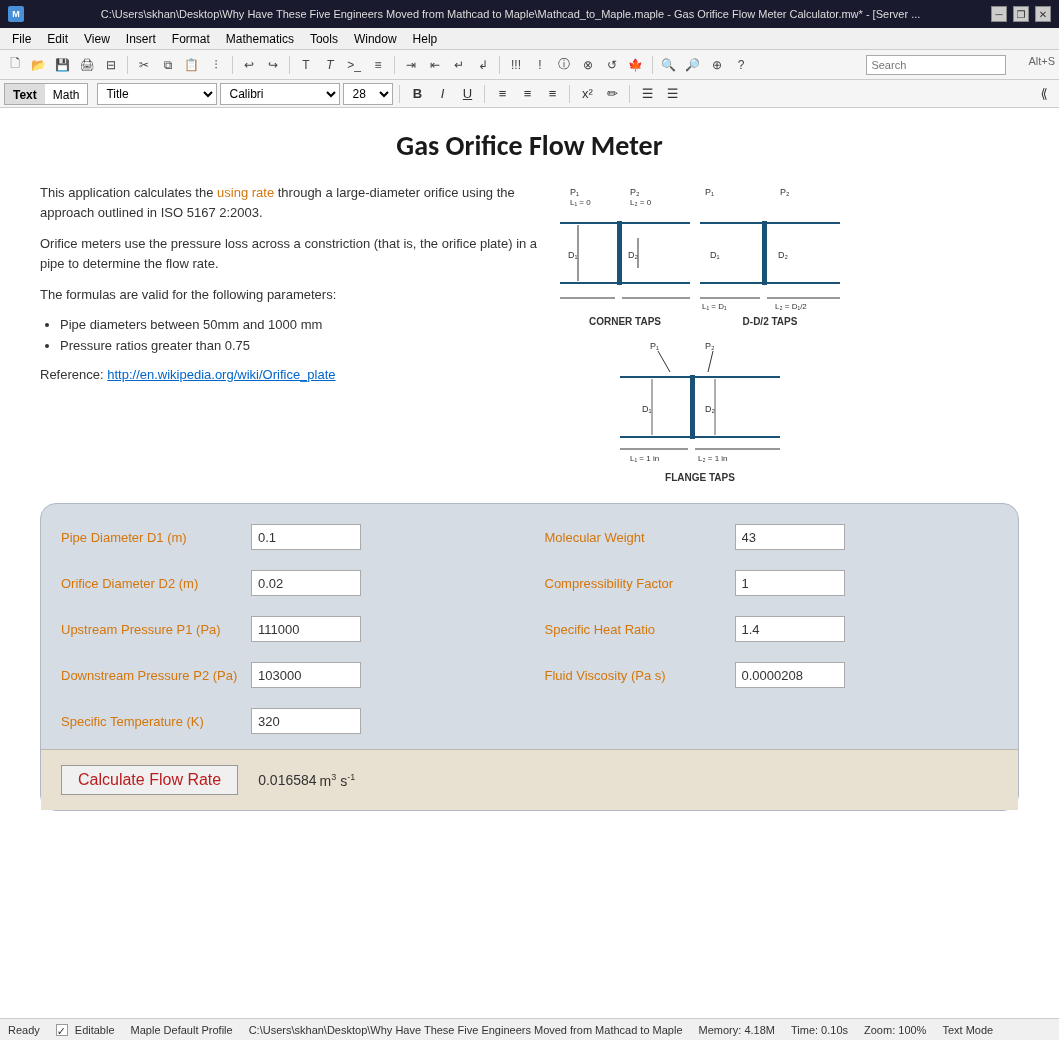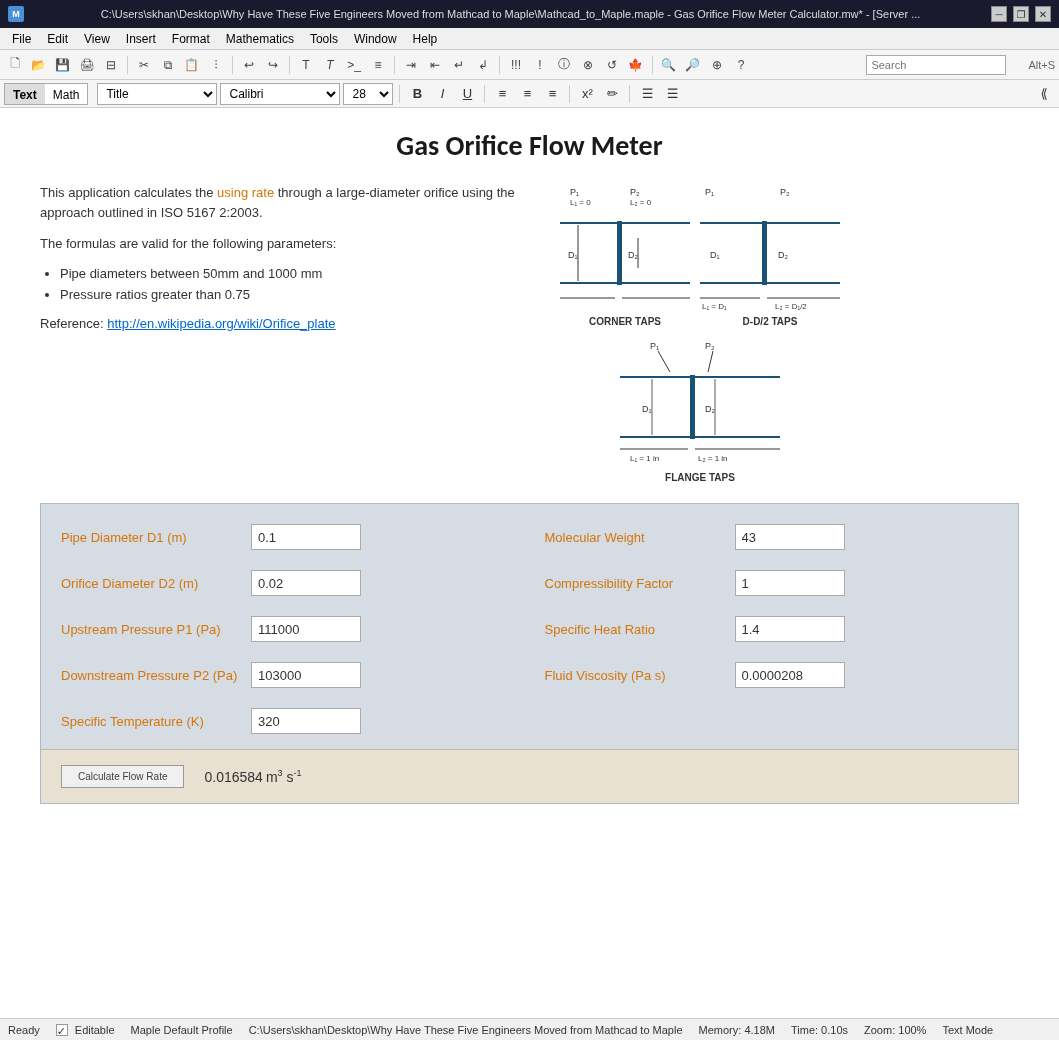--- a/index.html
+++ b/index.html
@@ -103,21 +103,21 @@
     }
     .toolbar-sep {
       width: 1px;
       height: 18px;
       background: #ccc;
       margin: 0 3px;
     }
     .toolbar-search {
       margin-left: auto;
       display: flex;
-      align-items: center;
+      align-items: flex-start;
     }
     .toolbar-search input {
       width: 140px;
       height: 20px;
       border: 1px solid #aaa;
       padding: 0 4px;
       font-size: 11px;
       background: white;
     }
 
@@ -236,21 +236,21 @@
     .diagrams-container {
       display: flex;
       flex-direction: column;
       gap: 5px;
     }
 
     
     .calculator-container {
       background: #d6dce4;
       border: 1px solid #b0b8c4;
-      border-radius: 0;
+      border-radius: 16px;
       padding: 20px;
       margin: 12px 0;
     }
 
     .calc-grid {
       display: grid;
       grid-template-columns: 1fr 1fr;
       gap: 15px 30px;
     }
 
@@ -296,23 +296,23 @@
       padding: 15px 20px;
       display: flex;
       align-items: center;
       gap: 20px;
     }
 
     .calc-button {
       background: #f0f0f0;
       border: 1px solid #999;
       padding: 5px 16px;
-      font-size: 10px;
+      font-size: 16px;
       cursor: pointer;
-      color: #404040;
+      color: #b91c1c;
     }
 
     .result-value {
       font-size: 14px;
       color: #333;
       display: flex;
       align-items: baseline;
     }
 
     
@@ -452,20 +452,23 @@
 <div class="main-content">
 
   <h1 class="page-title">Gas Orifice Flow Meter</h1>
 
   <div class="content-layout">
 
     <div class="text-section">
       <p>
         This application calculates the <span style="color:#d4760a">using rate</span> through a large-diameter orifice using the approach outlined in ISO 5167 2:2003.
       </p>
+      <p>
+        Orifice meters use the pressure loss across a constriction (that is, the orifice plate) in a pipe to determine the flow rate.
+      </p>
       <p>The formulas are valid for the following parameters:</p>
       <ul>
         <li>Pipe diameters between 50mm and 1000 mm</li>
         <li>Pressure ratios greater than 0.75</li>
       </ul>
       <p class="reference">
         <span>Reference:</span>
         <a href="#">http://en.wikipedia.org/wiki/Orifice_plate</a>
       </p>
     </div>

